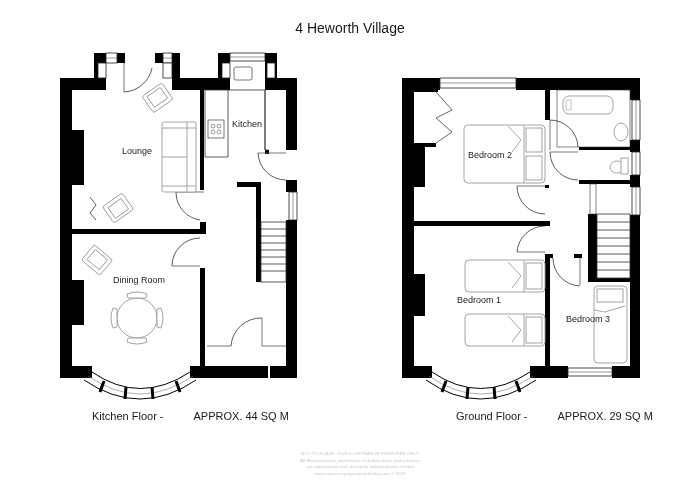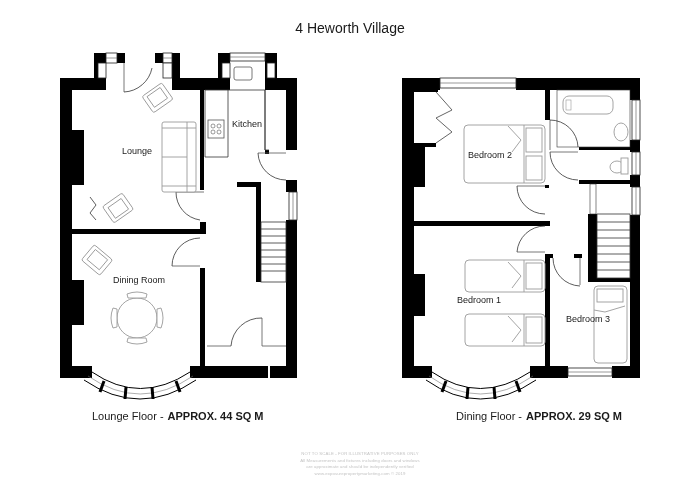--- a/index.html
+++ b/index.html
@@ -1,19 +1,19 @@
 <!DOCTYPE html>
 <html><head>
   <meta charset="utf-8">
   <style>
     html, body { margin: 0; padding: 0; background: #ffffff; }
     body { width: 700px; height: 500px; position: relative; overflow: hidden; font-family: "Liberation Sans", "DejaVu Sans", sans-serif; }
     .title { position: absolute; left: 0; width: 700px; top: 20px; text-align: center; font-size: 14px; color: #1a1a1a; }
     .floor-label { position: absolute; top: 410px; font-size: 11px; color: #1a1a1a; white-space: nowrap; }
-    .floor-label .area { margin-left: 4px; font-weight: bold; }
+    .floor-label .area { margin-left: 30px; }
     .disclaimer { position: absolute; left: 280px; width: 160px; top: 451px; text-align: center; font-size: 4.3px; line-height: 6.5px; color: #c4c4c4; letter-spacing: 0.1px; }
     svg { position: absolute; left: 0; top: 0; }
     .room-label { font-family: "Liberation Sans", "DejaVu Sans", sans-serif; font-size: 9px; fill: #1a1a1a; }
     .wall { fill: #000; }
     .win { fill: #fff; stroke: #222; stroke-width: 0.8; }
     .winline { stroke: #555; stroke-width: 0.6; }
     .furn { fill: #fff; stroke: #9a9a9a; stroke-width: 0.9; }
     .door { fill: none; stroke: #333; stroke-width: 0.8; }
     .leaf { fill: #fff; stroke: #555; stroke-width: 0.8; }
     .step { stroke: #333; stroke-width: 0.8; }
@@ -300,25 +300,25 @@
       <polyline class="furn" points="625,306 605,312 594,310" fill="none"></polyline>
     </g>
 
     <text class="room-label" x="468" y="158">Bedroom 2</text>
     <text class="room-label" x="457" y="303">Bedroom 1</text>
     <text class="room-label" x="566" y="322">Bedroom 3</text>
   </g>
 </svg>
 
 <div class="floor-label" style="left:92px;">
-  <span>Lounge Floor -</span><span class="area">APPROX. 44 SQ M</span>
+  <span>Kitchen Floor -</span><span class="area">APPROX. 44 SQ M</span>
 </div>
 
 <div class="floor-label" style="left:456px;">
-  <span>Dining Floor -</span><span class="area">APPROX. 29 SQ M</span>
+  <span>Ground Floor -</span><span class="area">APPROX. 29 SQ M</span>
 </div>
 
 <div class="disclaimer">
   <div>NOT TO SCALE - FOR ILLUSTRATIVE PURPOSES ONLY</div>
   <div>All Measurements and fixtures including doors and windows</div>
   <div>are approximate and should be independently verified</div>
   <div>www.exposurepropertymarketing.com © 2019</div>
 </div>
 
 </body></html>

